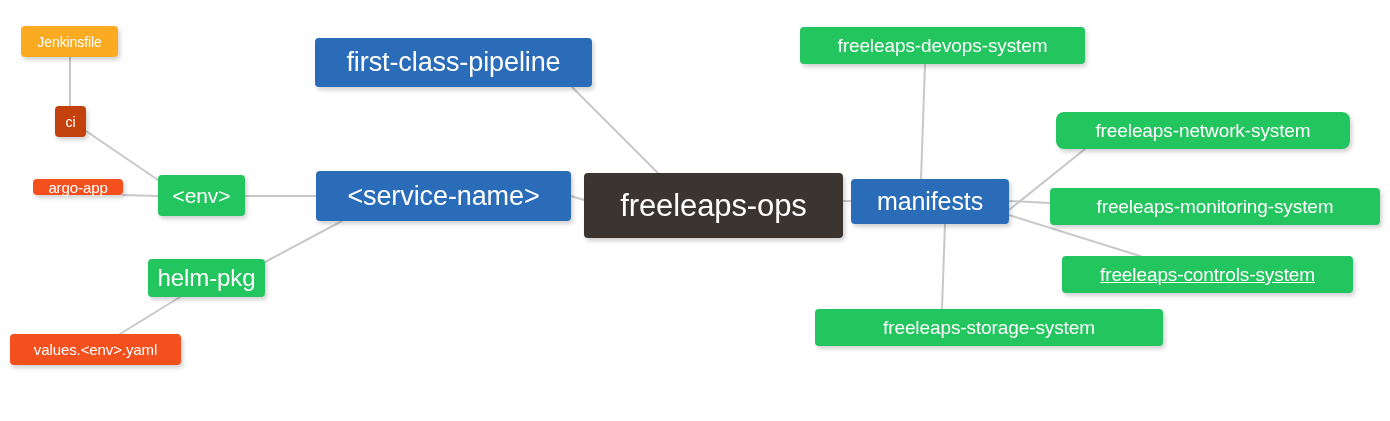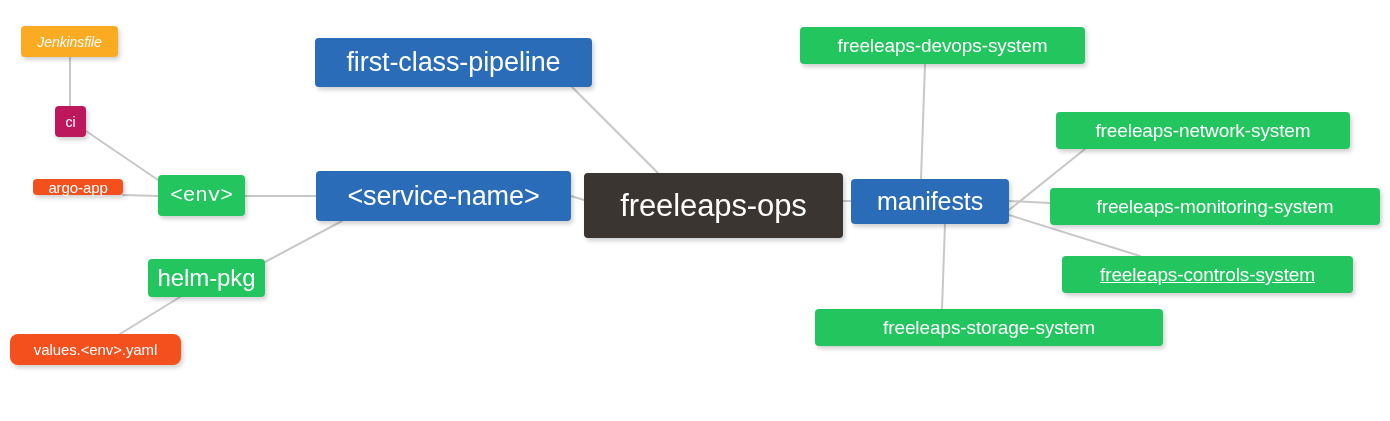--- a/index.html
+++ b/index.html
@@ -56,30 +56,30 @@
       <line x1="120" y1="334" x2="180" y2="297" stroke="#c8c8c8" stroke-width="2" stroke-linecap="round"></line>
       <line x1="843" y1="201" x2="851" y2="201" stroke="#c8c8c8" stroke-width="2" stroke-linecap="round"></line>
       <line x1="921" y1="179" x2="925" y2="64" stroke="#c8c8c8" stroke-width="2" stroke-linecap="round"></line>
       <line x1="1009" y1="210" x2="1085" y2="149" stroke="#c8c8c8" stroke-width="2" stroke-linecap="round"></line>
       <line x1="1009" y1="201" x2="1050" y2="203" stroke="#c8c8c8" stroke-width="2" stroke-linecap="round"></line>
       <line x1="1009" y1="215" x2="1140" y2="256" stroke="#c8c8c8" stroke-width="2" stroke-linecap="round"></line>
       <line x1="945" y1="224" x2="942" y2="309" stroke="#c8c8c8" stroke-width="2" stroke-linecap="round"></line>
     </svg>
 
   <div id="node-layer">
-      <div class="node" style="left: 21px; top: 26px; width: 97px; height: 31px; background: rgb(251, 171, 33); font-size: 14px; font-style: italic;">Jenkinsfile</div>
-      <div class="node" style="left: 55px; top: 106px; width: 31px; height: 31px; background: #be185d; font-size: 14px;">ci</div>
+      <div class="node" style="left: 21px; top: 26px; width: 97px; height: 31px; background: rgb(251, 171, 33); font-size: 14px;">Jenkinsfile</div>
+      <div class="node" style="left: 55px; top: 106px; width: 31px; height: 31px; background: #c2410c; font-size: 14px;">ci</div>
       <div class="node" style="left: 33px; top: 179px; width: 90px; height: 16px; background: rgb(244, 80, 30); font-size: 15px;">argo-app</div>
-      <div class="node" style="left: 158px; top: 175px; width: 87px; height: 41px; background: rgb(34, 197, 94); font-size: 21px; font-family: Liberation Mono, monospace;">&lt;env&gt;</div>
+      <div class="node" style="left: 158px; top: 175px; width: 87px; height: 41px; background: rgb(34, 197, 94); font-size: 21px;">&lt;env&gt;</div>
       <div class="node" style="left: 316px; top: 171px; width: 255px; height: 50px; background: rgb(42, 108, 184); font-size: 27px;">&lt;service-name&gt;</div>
       <div class="node" style="left: 315px; top: 38px; width: 277px; height: 49px; background: rgb(42, 108, 184); font-size: 27px;">first-class-pipeline</div>
       <div class="node" style="left: 148px; top: 259px; width: 117px; height: 38px; background: rgb(34, 197, 94); font-size: 24px;">helm-pkg</div>
-      <div class="node" style="left: 10px; top: 334px; width: 171px; height: 31px; background: rgb(244, 80, 30); font-size: 15px; border-radius: 8px;">values.&lt;env&gt;.yaml</div>
+      <div class="node" style="left: 10px; top: 334px; width: 171px; height: 31px; background: rgb(244, 80, 30); font-size: 15px;">values.&lt;env&gt;.yaml</div>
       <div class="node" style="left: 584px; top: 173px; width: 259px; height: 65px; background: rgb(59, 53, 49); font-size: 31px;">freeleaps-ops</div>
       <div class="node" style="left: 851px; top: 179px; width: 158px; height: 45px; background: rgb(42, 108, 184); font-size: 25px; text-align: center;">manifests</div>
       <div class="node" style="left: 800px; top: 27px; width: 285px; height: 37px; background: rgb(34, 197, 94); font-size: 19px;">freeleaps-devops-system</div>
-      <div class="node" style="left: 1056px; top: 112px; width: 294px; height: 37px; background: rgb(34, 197, 94); font-size: 19px;">freeleaps-network-system</div>
+      <div class="node" style="left: 1056px; top: 112px; width: 294px; height: 37px; background: rgb(34, 197, 94); font-size: 19px; border-radius: 8px;">freeleaps-network-system</div>
       <div class="node" style="left: 1050px; top: 188px; width: 330px; height: 37px; background: rgb(34, 197, 94); font-size: 19px;">freeleaps-monitoring-system</div>
       <div class="node" style="left: 1062px; top: 256px; width: 291px; height: 37px; background: rgb(34, 197, 94); font-size: 19px; text-decoration: underline;">freeleaps-controls-system</div>
       <div class="node" style="left: 815px; top: 309px; width: 348px; height: 37px; background: rgb(34, 197, 94); font-size: 19px;">freeleaps-storage-system</div>
     </div>
 
 </div>
 
 </body></html>

